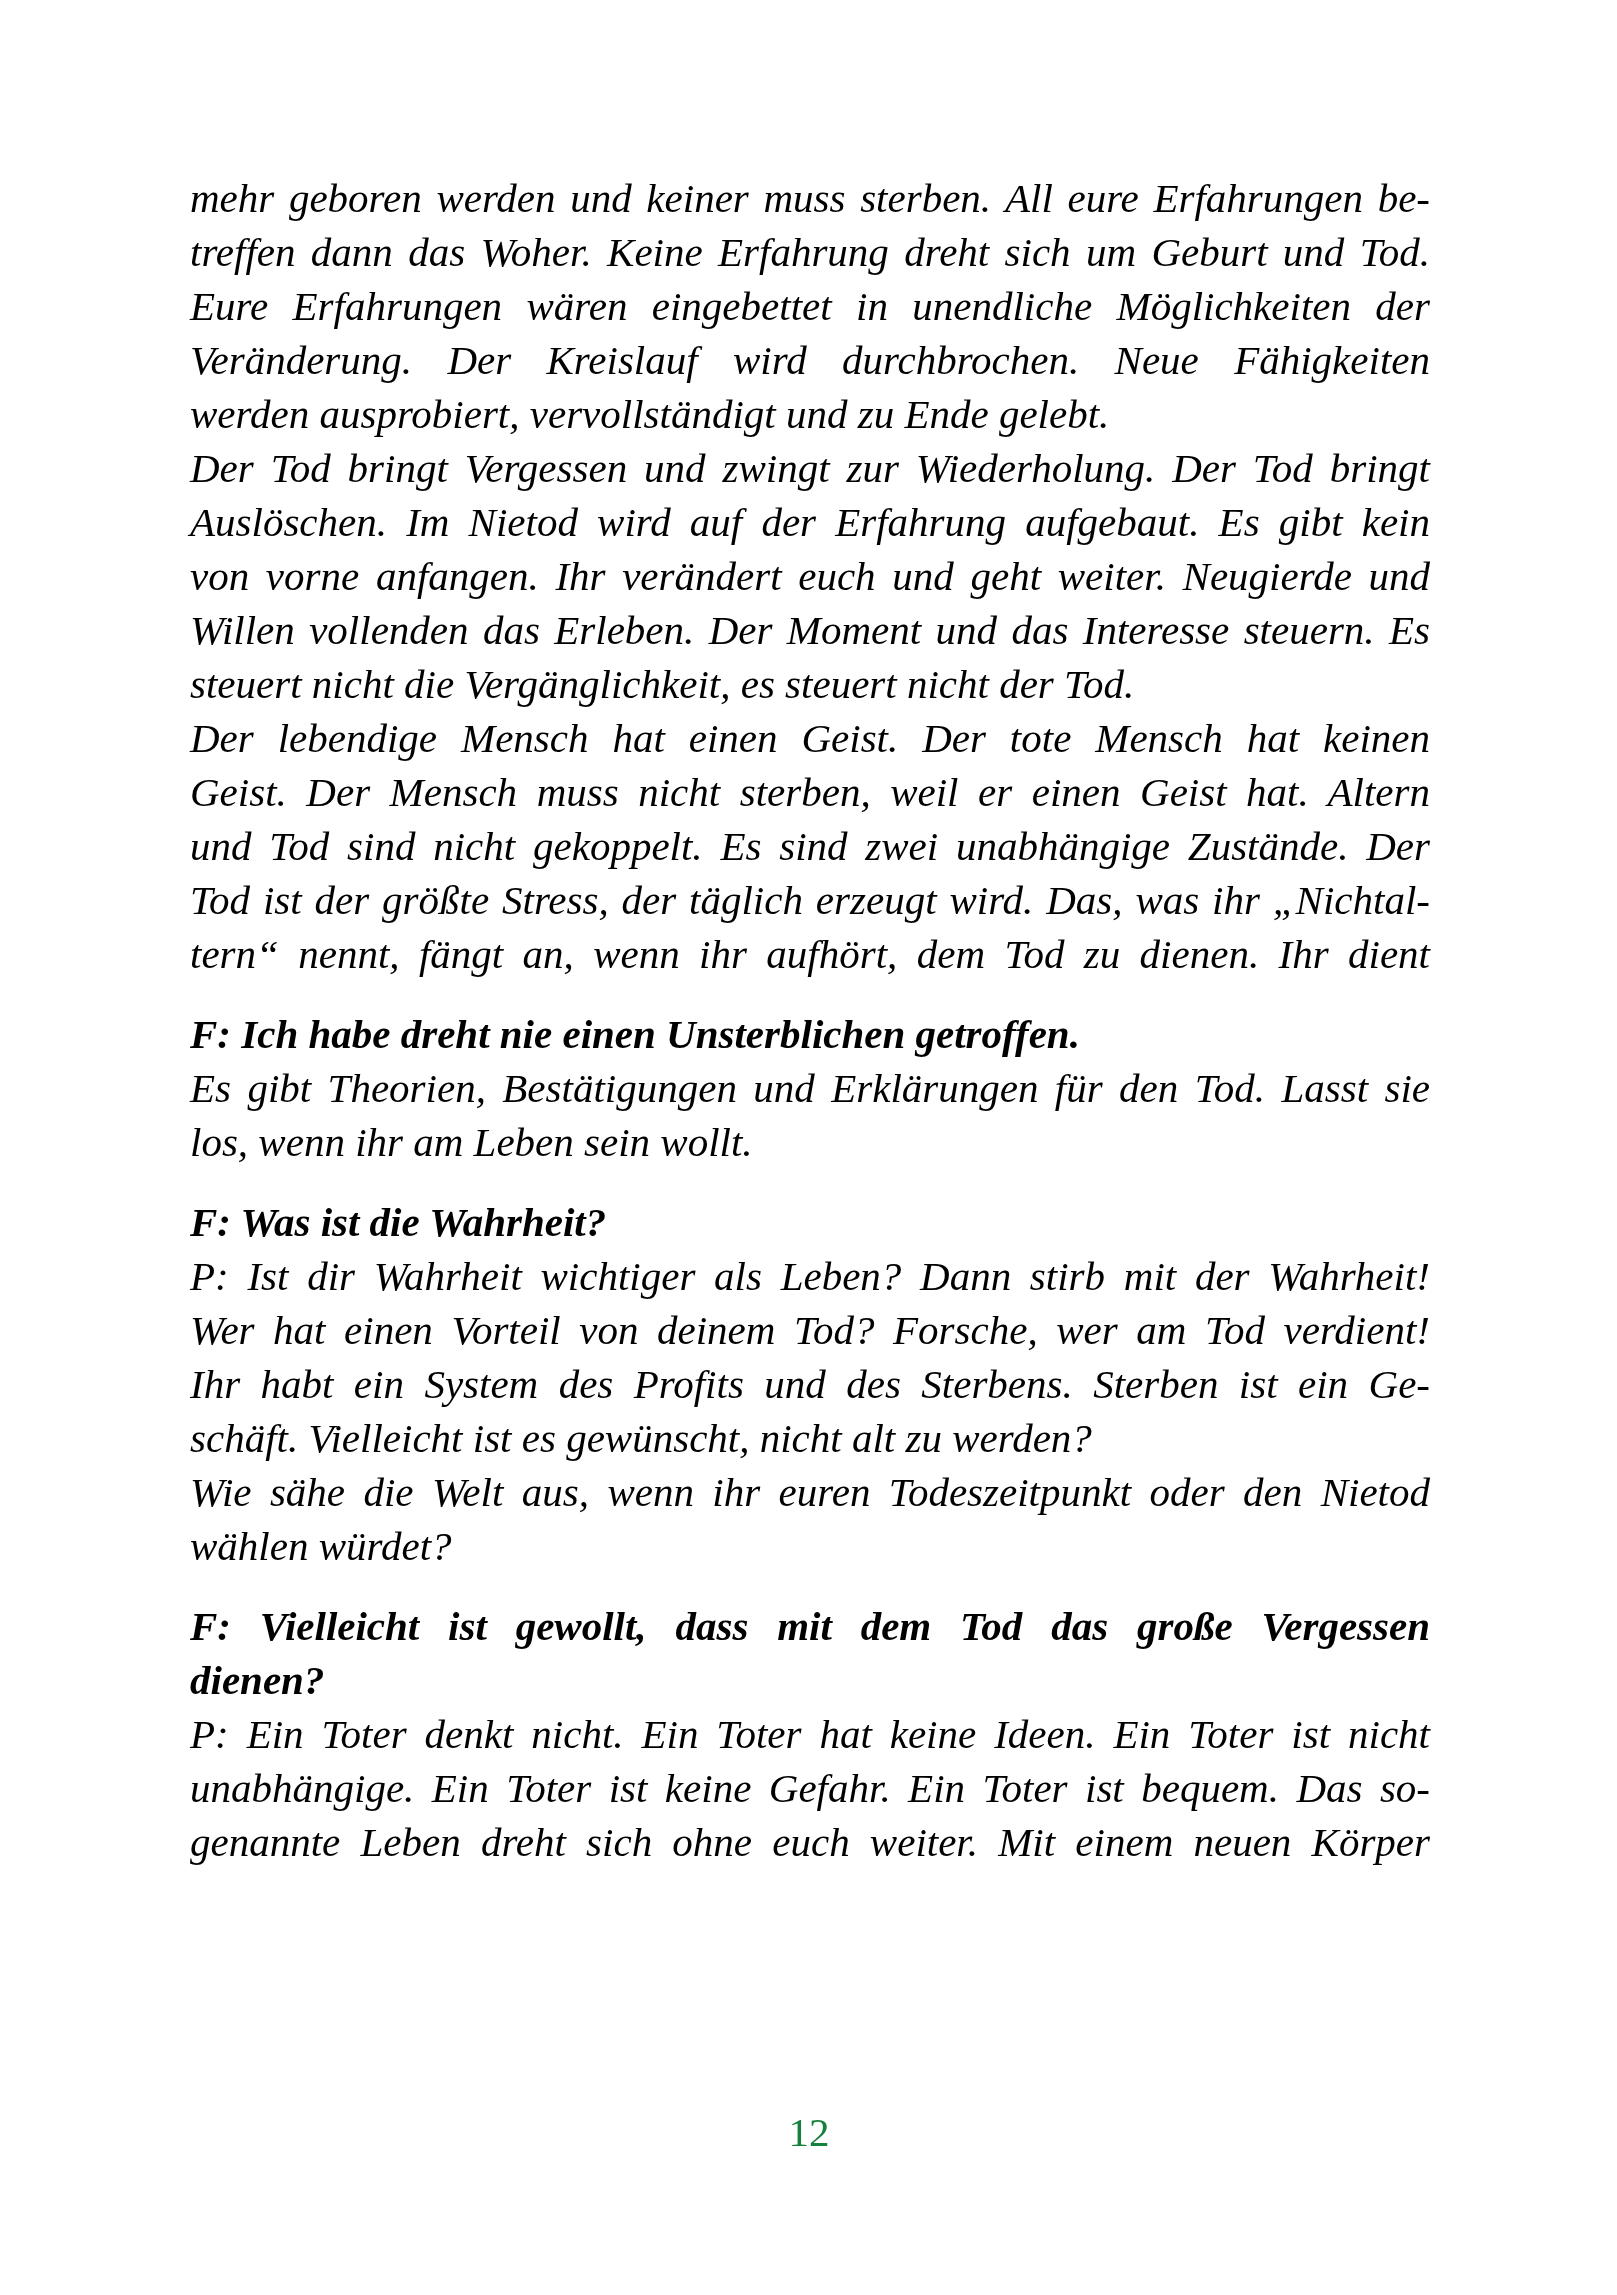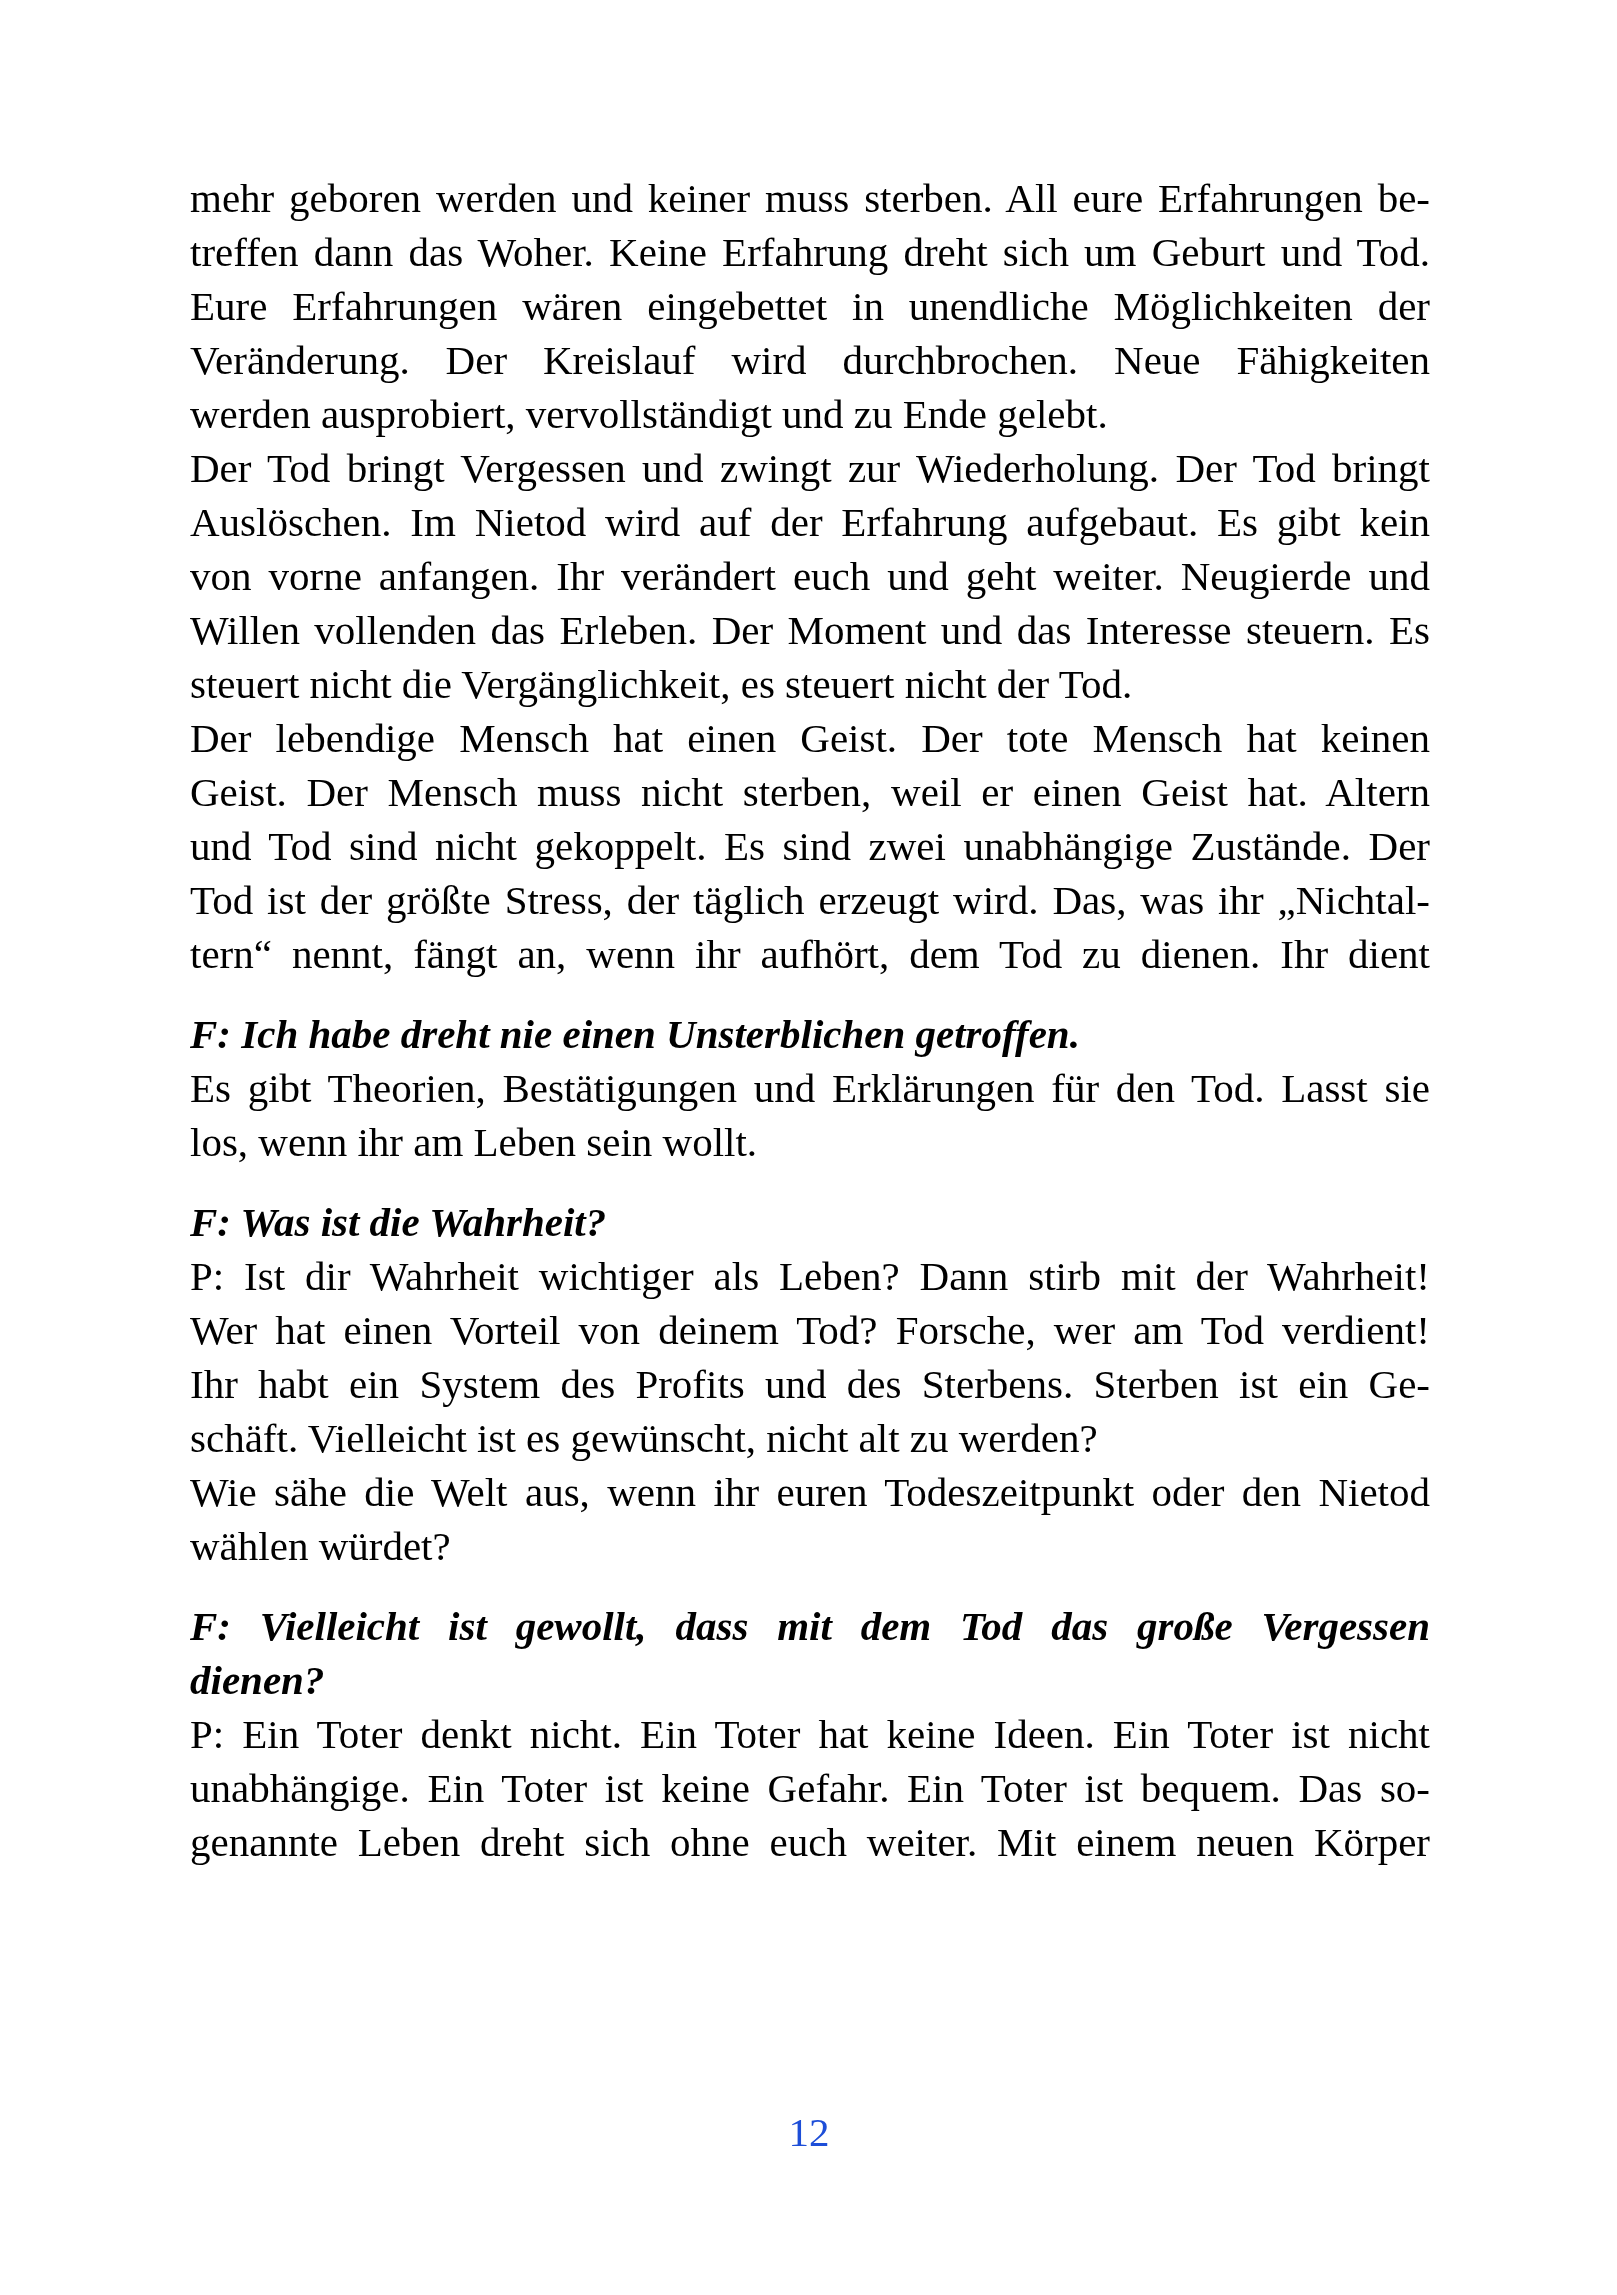--- a/index.html
+++ b/index.html
@@ -11,20 +11,21 @@
     width: 1240px;
     font-family: "Liberation Serif", "DejaVu Serif", serif;
     font-size: 41px;
     line-height: 54px;
     color: #000000;
   }
   .para {
     margin: 0;
     text-align: justify;
     hyphens: manual;
+    font-style: italic;
   }
   .q {
     margin: 0;
     margin-top: 26px;
     font-weight: bold;
     font-style: italic;
     text-align: justify;
   }
   
   .jl {
@@ -38,21 +39,21 @@
   }
   .jl.end { text-align-last: left; }
   .pagenum {
     position: absolute;
     left: 0;
     width: 1618px;
     top: 2108px;
     text-align: center;
     font-family: "Liberation Serif", "DejaVu Serif", serif;
     font-size: 41px;
-    color: #1d4ed8;
+    color: #15803d;
   }
 </style>
 </head>
 <body>
 
 <div class="page" id="page-body">
     <div class="para">
       <span class="jl">mehr geboren werden und keiner muss sterben. All eure Erfahrungen be-</span>
       <span class="jl">treffen dann das Woher. Keine Erfahrung dreht sich um Geburt und Tod.</span>
       <span class="jl">Eure Erfahrungen wären eingebettet in unendliche Möglichkeiten der</span>

